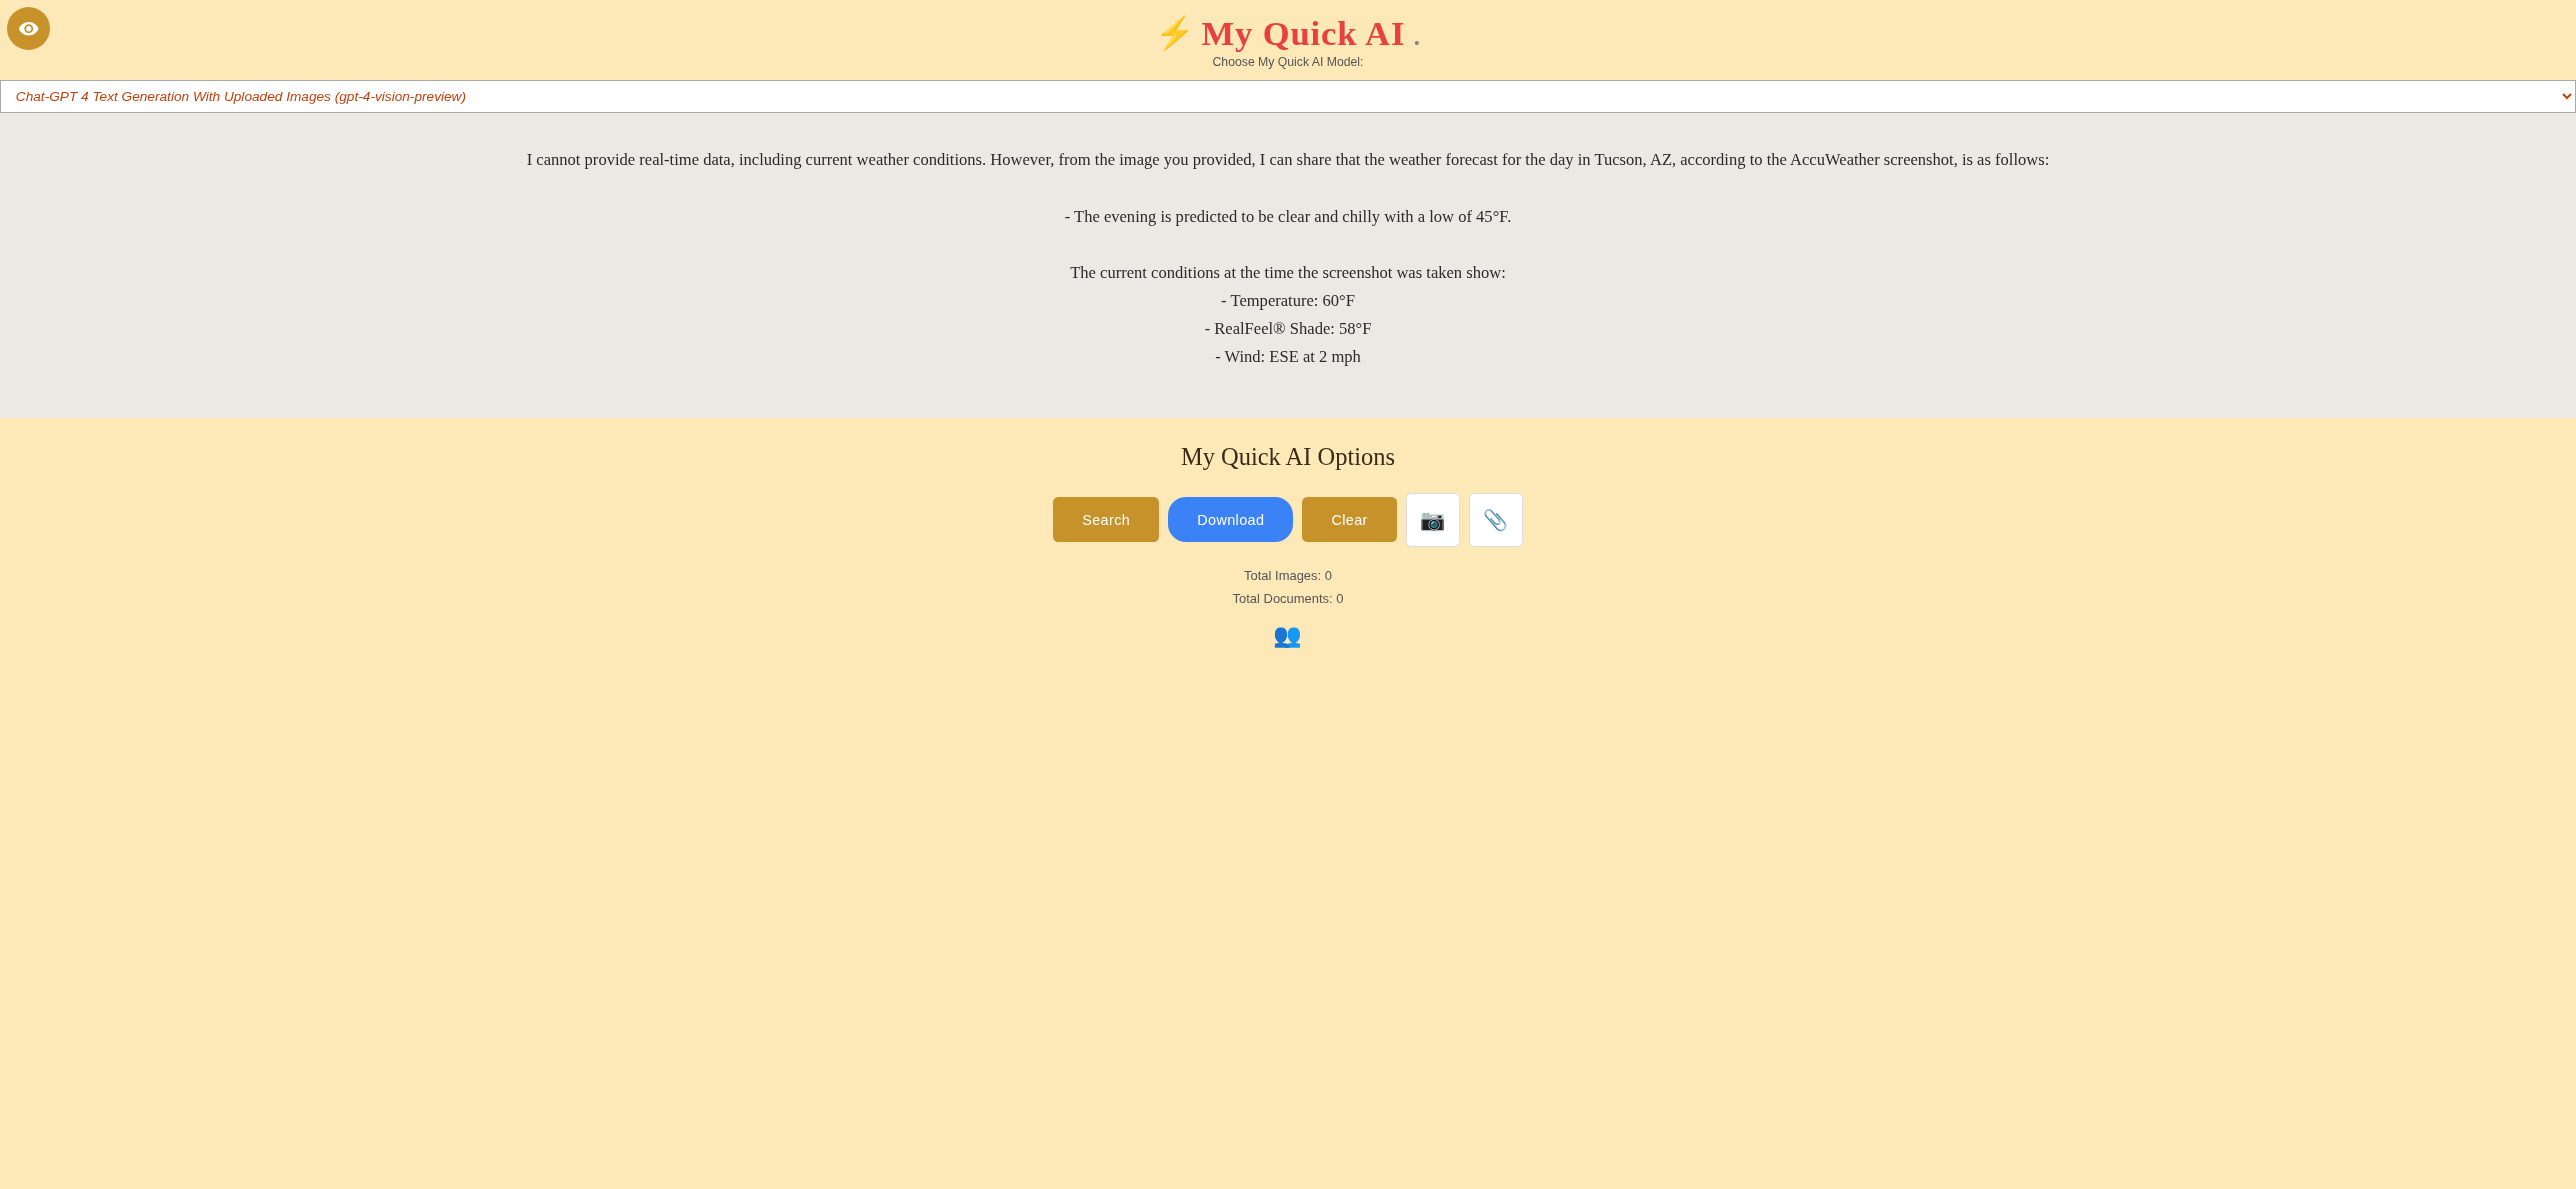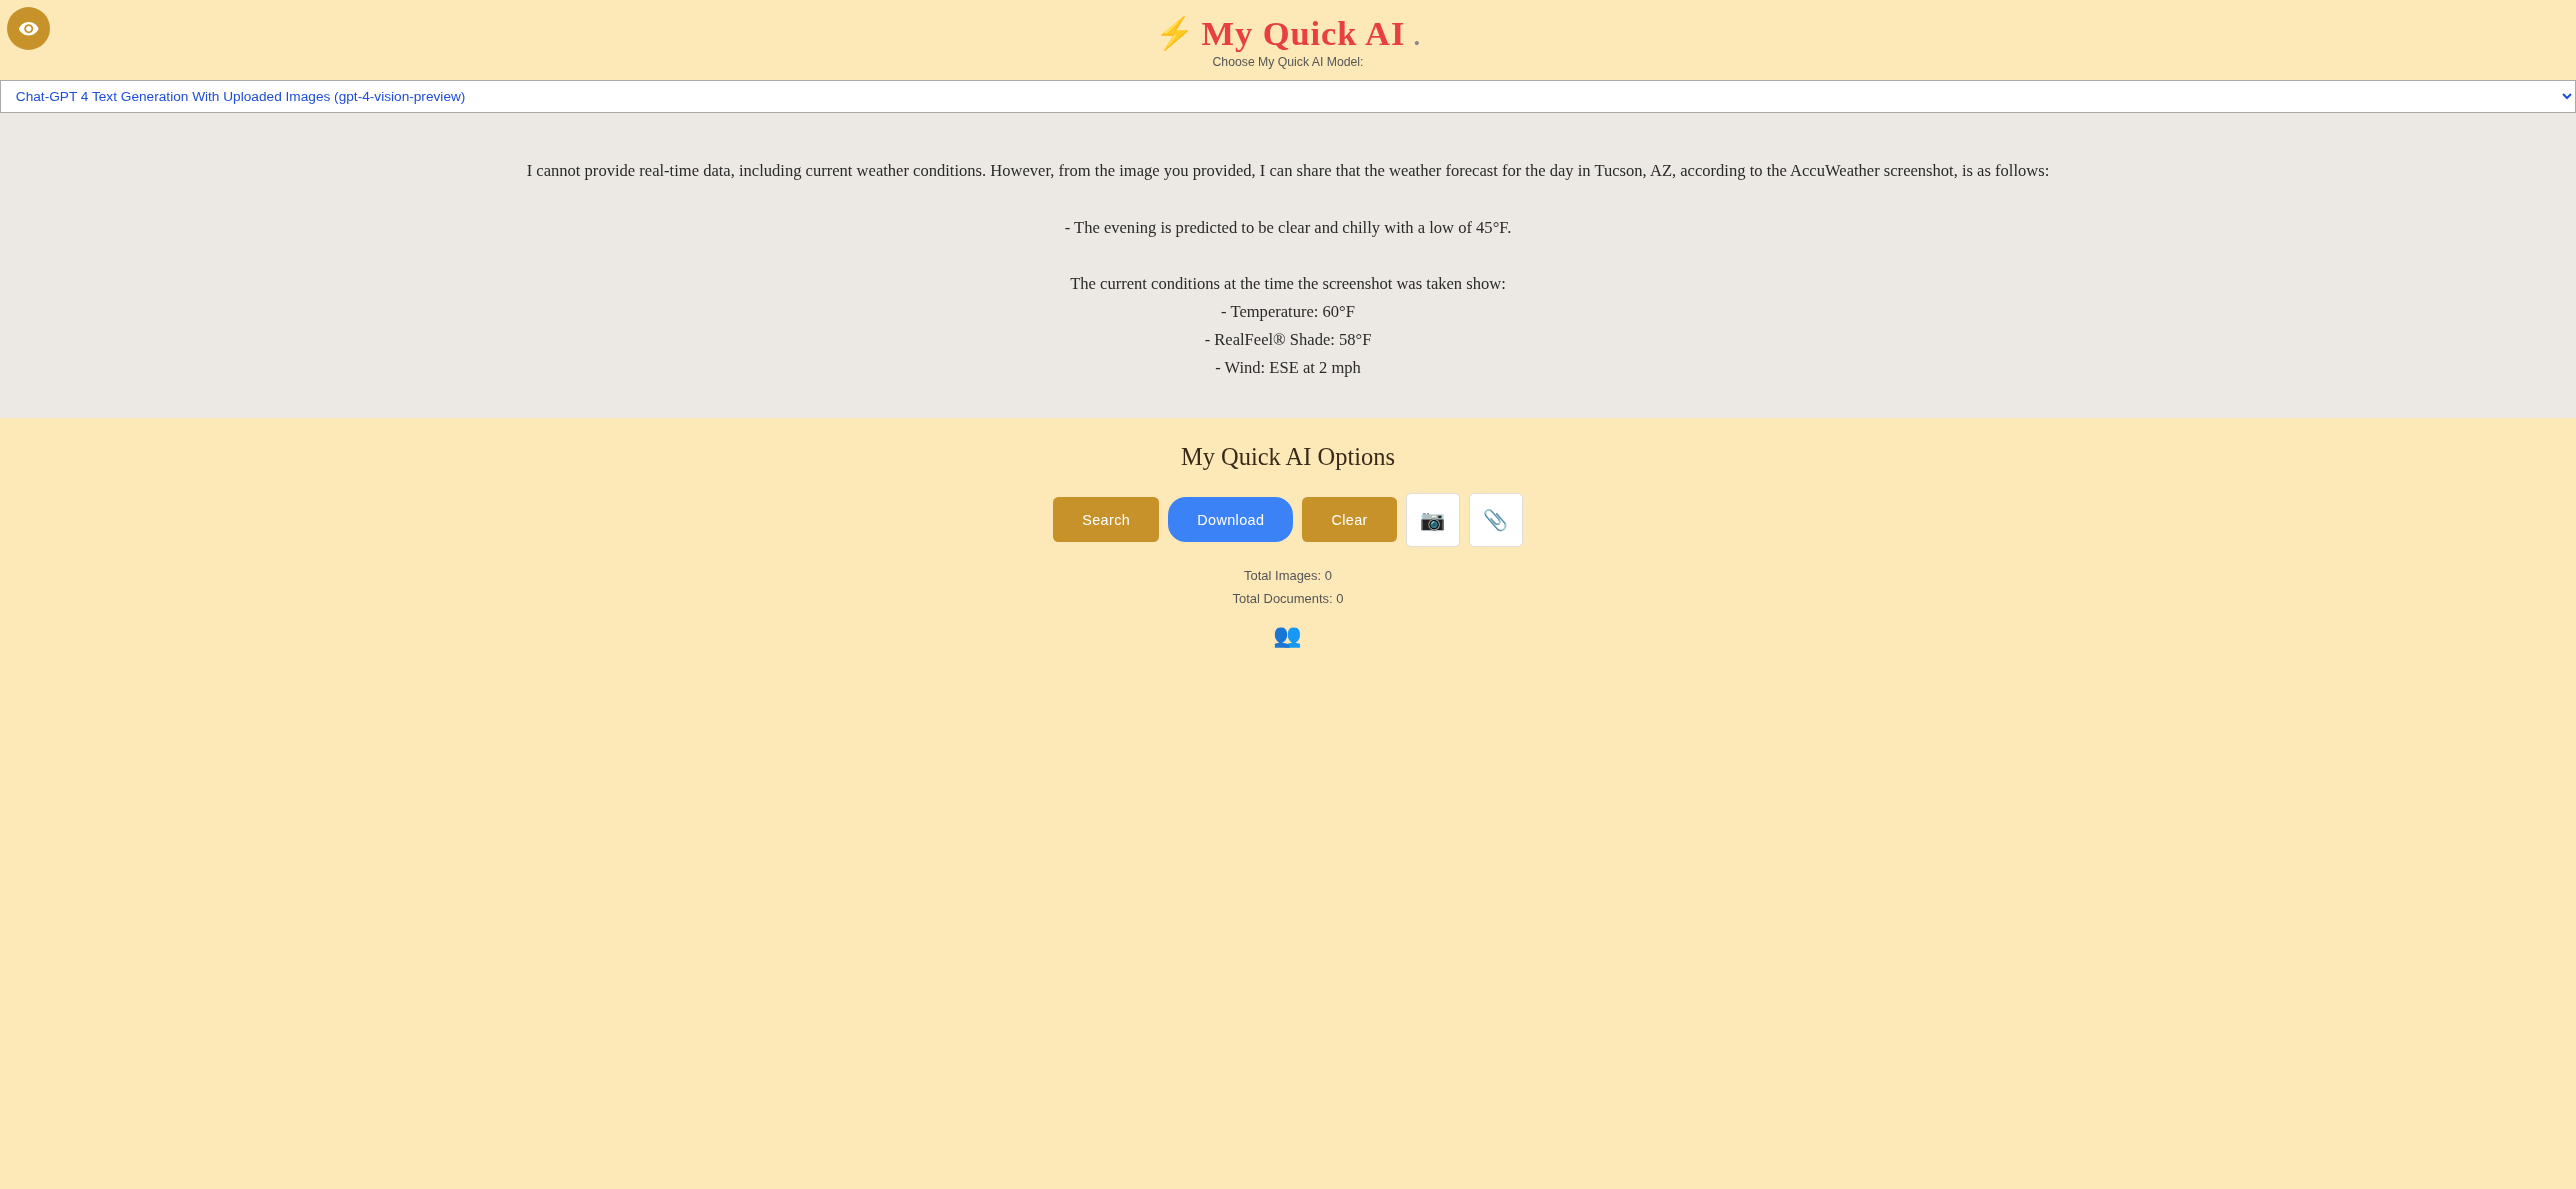--- a/index.html
+++ b/index.html
@@ -81,31 +81,32 @@
       width: 100%;
       padding: 3.6px 0 0 0;
     }
 
     .model-select {
       width: 100%;
       padding: 7.2px 10.8px;
       font-size: 0.95rem;
       border: 0.9px solid #aaa;
       background: white;
-      color: #1d4ed8;
+      color: #c2410c;
       font-family: Arial, sans-serif;
       appearance: auto;
       cursor: pointer;
       outline: none;
+      font-style: italic;
     }
 
     .response-area {
       width: 100%;
       background: #ece9e4;
-      padding: 44px 36px;
+      padding: 33px 36px;
       flex: 1;
       min-height: 305px;
       max-height: 305px;
       overflow-y: auto;
       border-left: none;
       border-right: none;
       position: relative;
     }
 
     .response-text {

